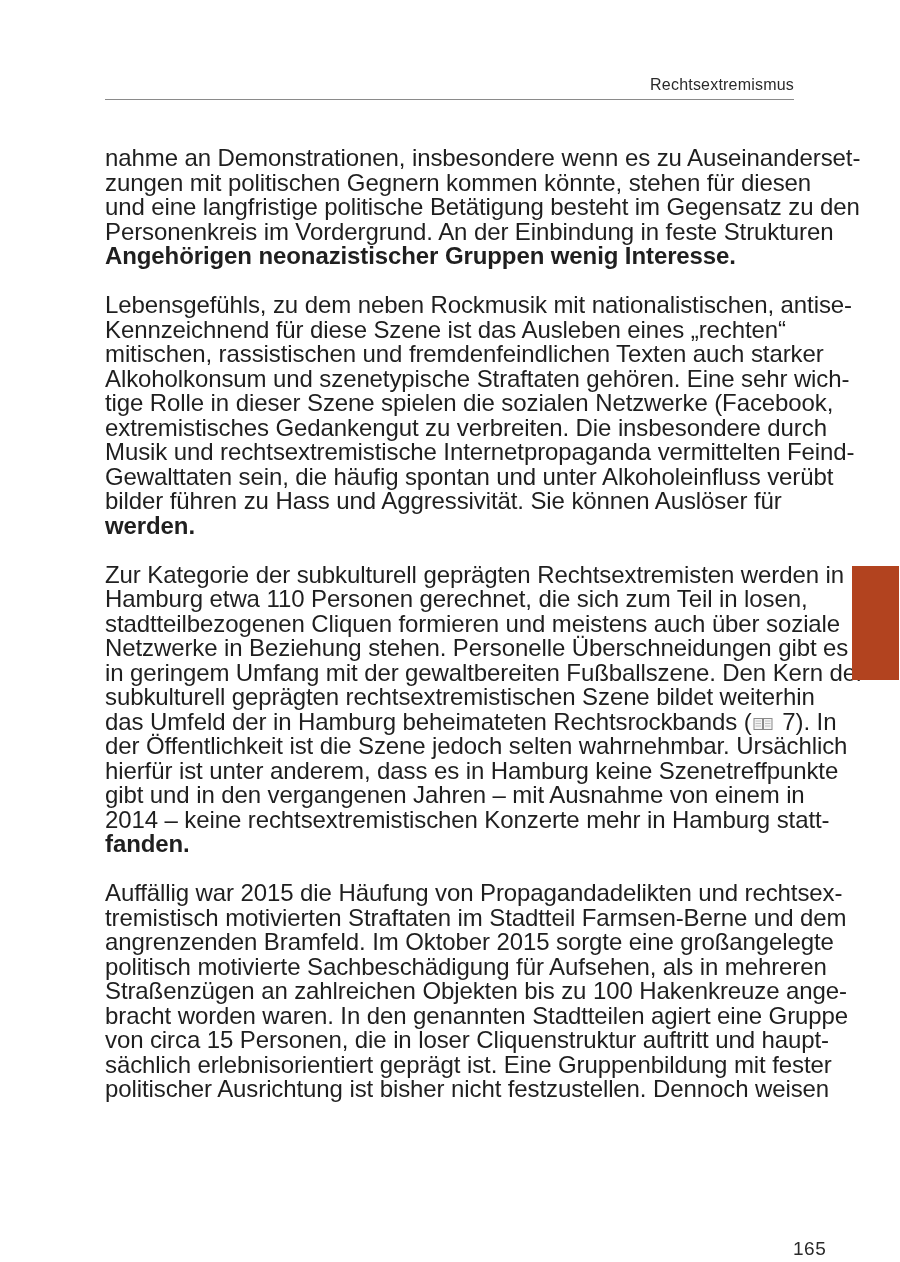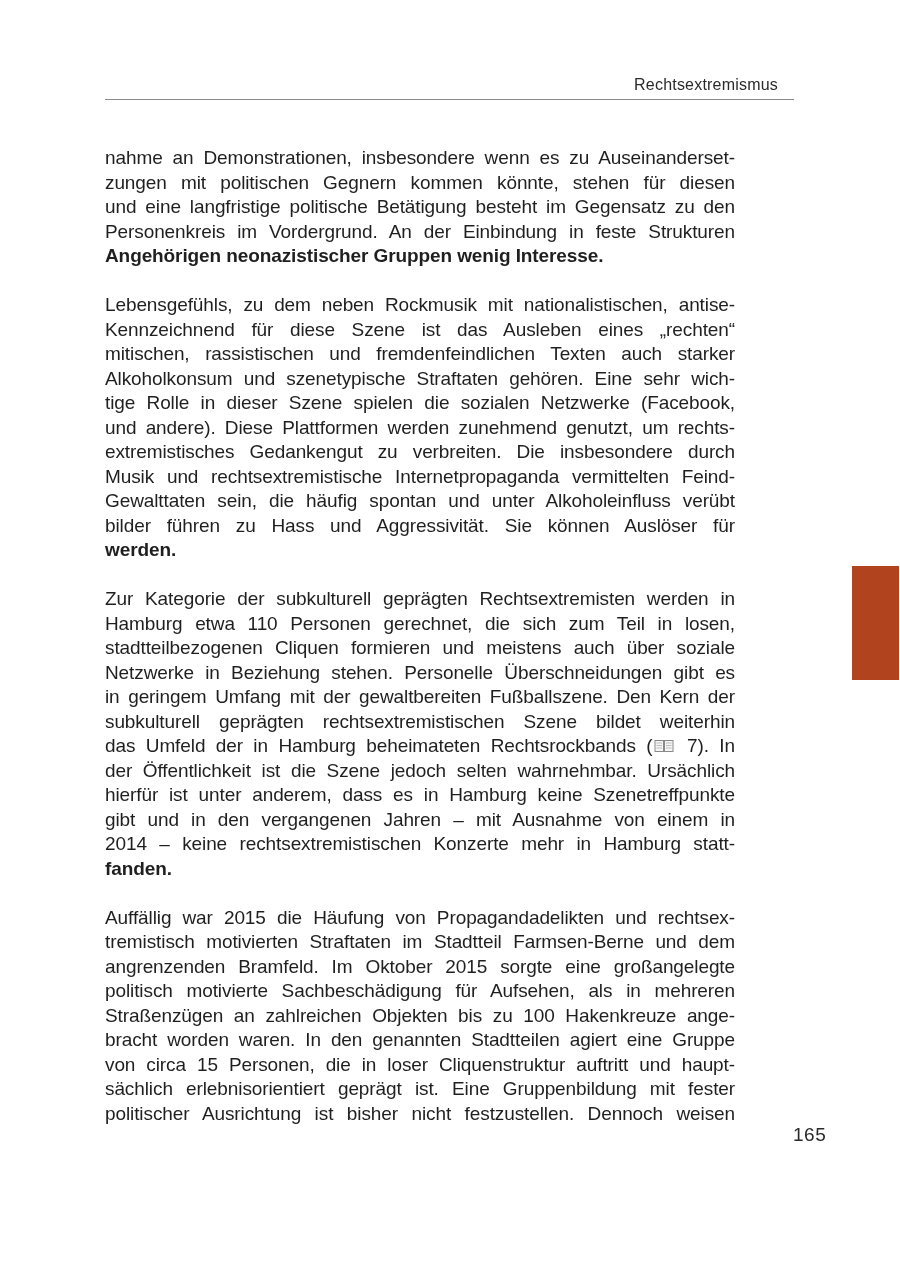--- a/index.html
+++ b/index.html
@@ -1,29 +1,29 @@
 <!DOCTYPE html>
 <html><head>
 <meta charset="utf-8">
 <style>
   html, body { margin: 0; padding: 0; background: #ffffff; }
   body { width: 900px; height: 1262px; position: relative; overflow: hidden;
          font-family: "Liberation Sans", sans-serif; color: #1f1f1f; }
   .header { position: absolute; left: 105px; top: 76px; width: 689px; height: 23px;
             border-bottom: 1.5px solid #8a8a8a; }
-  .header-title { position: absolute; right: 16px; top: 0; font-size: 16px; color: #2a2a2a;
+  .header-title { position: absolute; right: 0; top: 0; font-size: 16px; color: #2a2a2a;
                   letter-spacing: 0.2px; }
   .text-body { position: absolute; left: 105px; top: 146px; width: 630px; }
-  .para { margin: 0 0 24.5px 0; font-size: 19px; line-height: 24.5px;
+  .para { margin: 0 0 24.5px 0; font-size: 24px; line-height: 24.5px;
           text-align: justify; text-align-last: left; letter-spacing: -0.1px; }
   .para .line { display: block; text-align: justify; text-align-last: justify; white-space: nowrap; }
   .para .line.last { text-align-last: left; font-weight: bold; }
   .tab-marker { position: absolute; left: 852px; top: 566px; width: 47px; height: 114px;
                 background: #b2431f; }
-  .page-number { position: absolute; left: 793px; top: 1124px; font-size: 19px; color: #2a2a2a;
+  .page-number { position: absolute; left: 793px; top: 1238px; font-size: 19px; color: #2a2a2a;
                  letter-spacing: 0.5px; }
   .book-icon { display: inline-block; width: 20px; height: 14px; vertical-align: -1px; margin: 0 3px 0 1px; }
 </style>
 </head>
 <body>
 
 <div class="header">
   <span class="header-title">Rechtsextremismus</span>
 </div>
 
@@ -35,21 +35,20 @@
     <span class="line">Personenkreis im Vordergrund. An der Einbindung in feste Strukturen</span>
     <span class="line last">Angehörigen neonazistischer Gruppen wenig Interesse.</span>
   </p>
 
   <p class="para">
     <span class="line">Lebensgefühls, zu dem neben Rockmusik mit nationalistischen, antise-</span>
     <span class="line">Kennzeichnend für diese Szene ist das Ausleben eines „rechten“</span>
     <span class="line">mitischen, rassistischen und fremdenfeindlichen Texten auch starker</span>
     <span class="line">Alkoholkonsum und szenetypische Straftaten gehören. Eine sehr wich-</span>
     <span class="line">tige Rolle in dieser Szene spielen die sozialen Netzwerke (Facebook,</span>
-    <span class="line">und andere). Diese Plattformen werden zunehmend genutzt, um rechts-</span>
     <span class="line">extremistisches Gedankengut zu verbreiten. Die insbesondere durch</span>
     <span class="line">Musik und rechtsextremistische Internetpropaganda vermittelten Feind-</span>
     <span class="line">Gewalttaten sein, die häufig spontan und unter Alkoholeinfluss verübt</span>
     <span class="line">bilder führen zu Hass und Aggressivität. Sie können Auslöser für</span>
     <span class="line last">werden.</span>
   </p>
 
   <p class="para">
     <span class="line">Zur Kategorie der subkulturell geprägten Rechtsextremisten werden in</span>
     <span class="line">Hamburg etwa 110 Personen gerechnet, die sich zum Teil in losen,</span>

